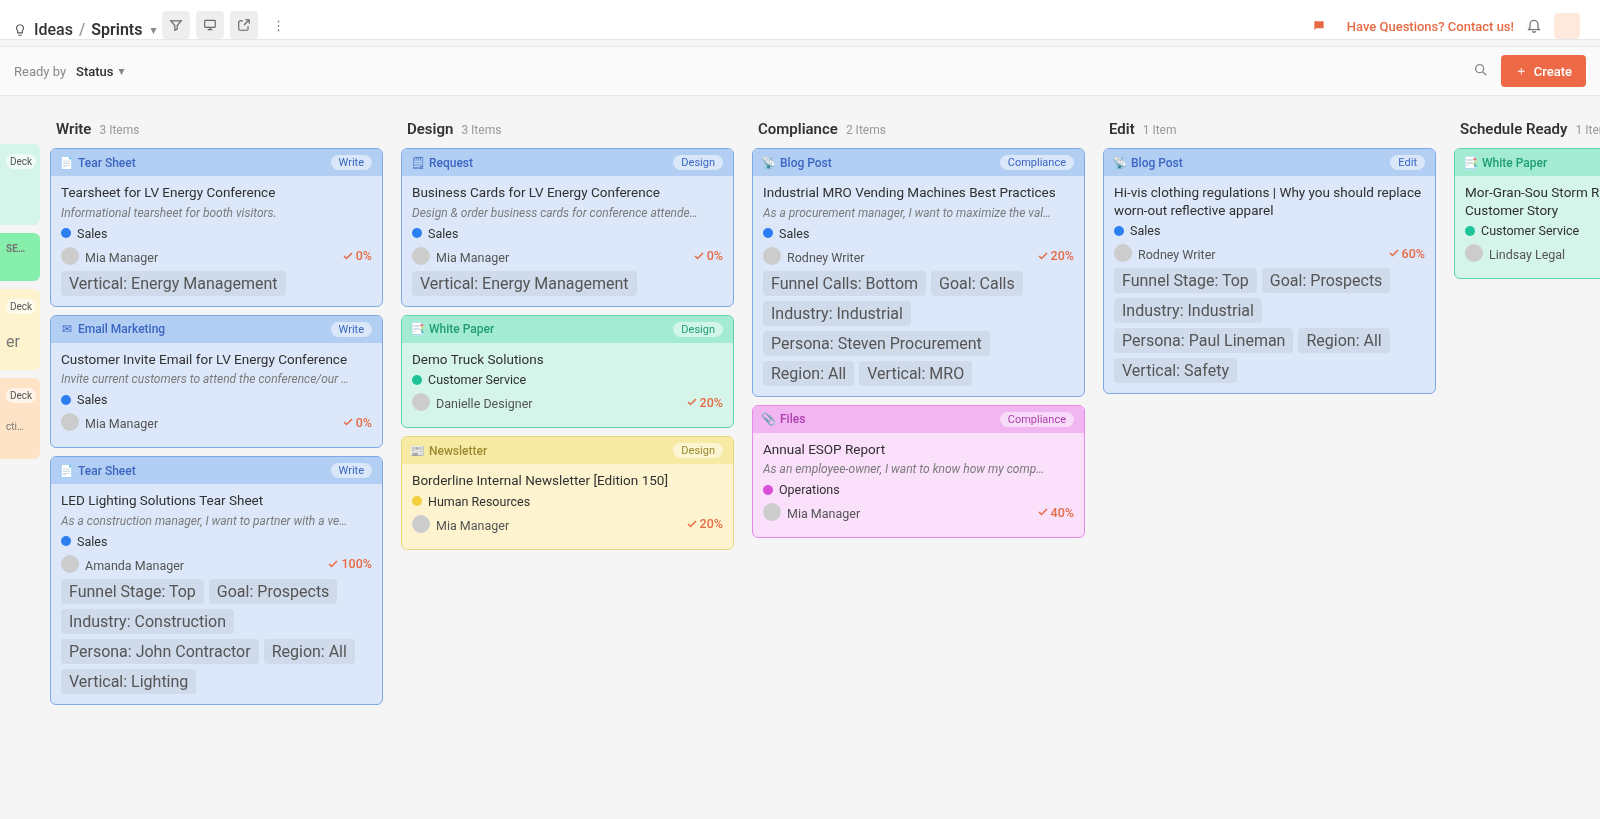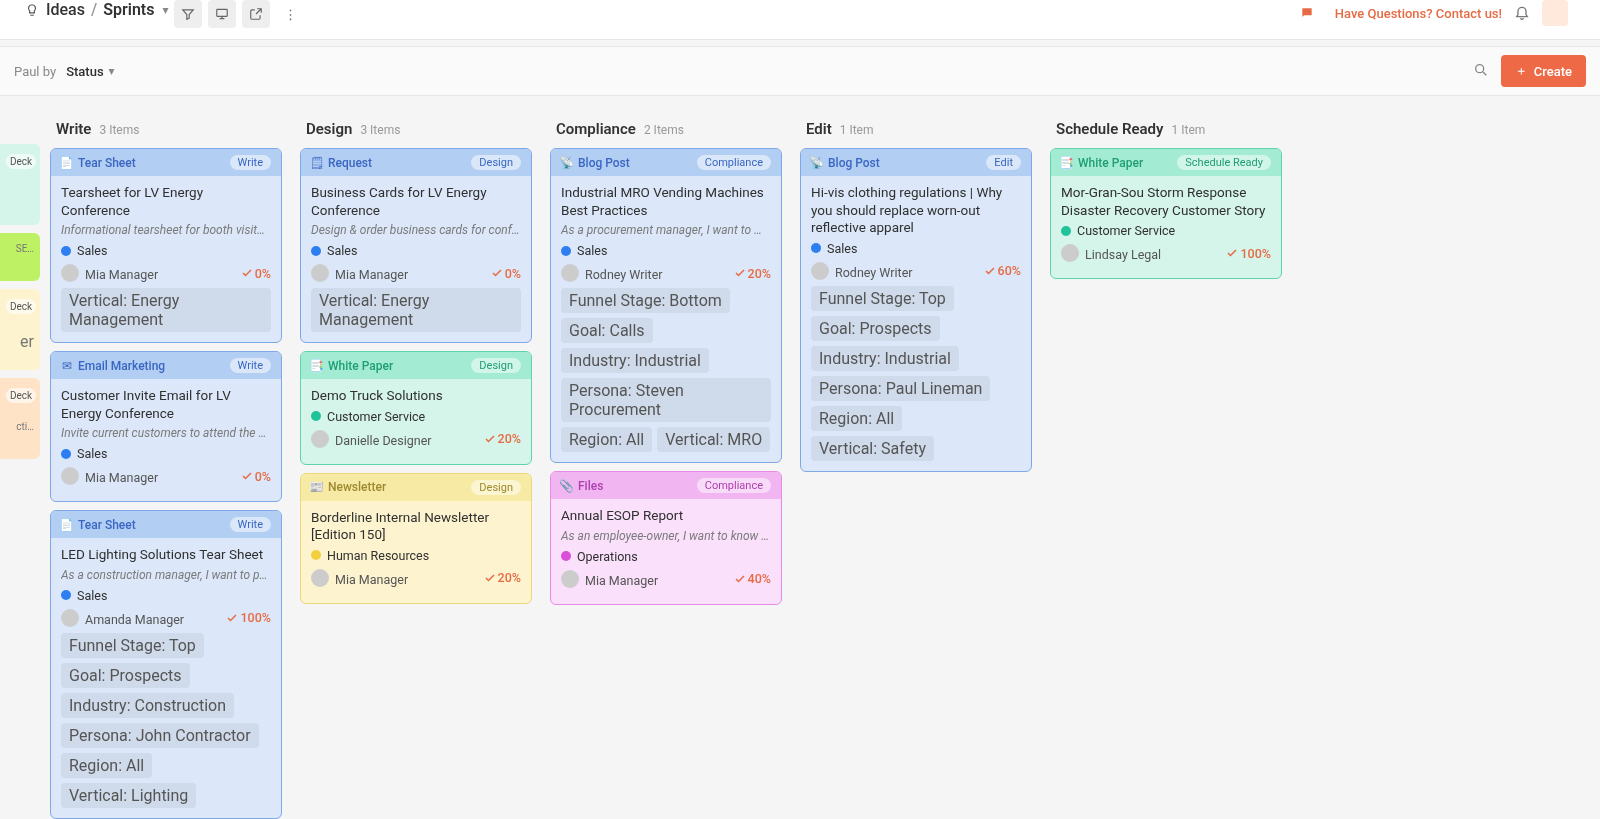--- a/index.html
+++ b/index.html
@@ -1,40 +1,40 @@
 <!DOCTYPE html>
 <html><head>
 <meta charset="utf-8">
 <style>
   * { box-sizing: border-box; }
   html, body { margin:0; padding:0; font-family:-apple-system,BlinkMacSystemFont,"Segoe UI",Roboto,Helvetica,Arial,sans-serif; font-size:13px; color:#303030; background:#f5f5f5; }
-  .topbar { height:40px; display:flex; align-items:flex-start; padding:0 24px; background:#fff; border-bottom:1px solid #e6e6e6; }
+  .topbar { height:40px; display:flex; align-items:flex-end; padding:0 12px; background:#fff; border-bottom:1px solid #e6e6e6; }
   .crumbs { display:flex; align-items:center; gap:6px; font-size:16px; font-weight:500; color:#333; }
   .lightbulb-icon { width:16px; height:16px; display:inline-flex; align-items:center; justify-content:center; color:#555;}
   .crumb-sep { color:#999; }
   .chev { color:#888; font-size:12px; padding-left:2px;}
   .tb-btn { width:28px; height:28px; border-radius:4px; background:#eee; display:flex; align-items:center; justify-content:center; color:#666; margin-left:6px; cursor:pointer;}
   .tb-btn.ghost { background:transparent;}
   .tb-right { margin-left:auto; display:flex; align-items:center; gap:12px; padding-right:8px;}
   .contact { color:#e66b45; font-weight:500; display:flex; align-items:center; gap:21px; cursor:pointer;}
   .bell { color:#777; cursor:pointer;}
   .avatar-sq { width:26px; height:26px; border-radius:4px; background:#ffe9dc;}
   
   .subbar { height:50px; display:flex; align-items:center; padding:0 14px; background:#fafafa; border:1px solid #e6e6e6; border-left:none; border-right:none; margin-top:6px; }
   .groupby-lbl { color:#888; margin-right:10px;}
   .groupby-val { font-weight:500; display:flex; align-items:center; gap:3px; cursor:pointer;}
   .sub-right { margin-left:auto; display:flex; align-items:center; gap:12px;}
   .search-ic { color:#888; cursor:pointer;}
   .create-btn { background:#ee6a46; color:#fff; padding:7px 14px; border-radius:4px; display:flex; align-items:center; gap:6px; font-weight:500; cursor:pointer;}
 
   .board { display:flex; padding:20px 10px 40px 0; gap:10px; align-items:flex-start; overflow:hidden;}
   .edge-col { width:40px; display:flex; flex-direction:column; gap:8px; padding-top:28px; flex-shrink:0;}
-  .edge-card { border-radius:0 6px 6px 0; padding:10px 6px 20px 6px; font-size:11px; color:#555; overflow:hidden;text-align:right;}
+  .edge-card { border-radius:0 6px 6px 0; padding:10px 6px 20px 6px; font-size:11px; color:#555; overflow:hidden;}
   .edge-pill { display:inline-block; padding:2px 4px; border-radius:8px; font-size:10px; background:rgba(255,255,255,.6);}
-  .col { width:232px; flex-shrink:0; display:flex; flex-direction:column; gap:8px;}
+  .col { width:333px; flex-shrink:0; display:flex; flex-direction:column; gap:8px;}
   .col-h { display:flex; align-items:baseline; gap:8px; padding:4px 6px 2px;}
   .col-title { font-weight:600; font-size:15px; color:#333;}
   .col-count { color:#999; font-size:12px;}
   .card { border-radius:6px; border:1px solid; overflow:hidden; cursor:pointer;}
   .card-head { display:flex; align-items:center; justify-content:space-between; padding:6px 10px; font-size:12px;}
   .card-type { display:flex; align-items:center; gap:5px; font-weight:500;}
   .type-ic { width:12px; height:12px; display:inline-flex; align-items:center; justify-content:center;}
   .status-pill { padding:1px 8px; border-radius:10px; font-size:11px; background:rgba(255,255,255,0.5);}
   .card-body { padding:8px 10px 10px;}
   .card-title { font-weight:400; font-size:13.5px; line-height:1.3; margin-bottom:4px;}
@@ -99,21 +99,21 @@
     <span class="bell">
       <svg width="16" height="16" viewBox="0 0 24 24" fill="none" stroke="currentColor" stroke-width="2">
           <path d="M18 16v-5a6 6 0 1 0-12 0v5l-2 3h16zM10 21a2 2 0 0 0 4 0"></path>
         </svg>
     </span>
     <span class="avatar-sq"></span>
   </div>
 </div>
 
 <div class="subbar">
-  <span class="groupby-lbl">Paul by</span>
+  <span class="groupby-lbl">Ready by</span>
   <span class="groupby-val">
     <span>Status</span>
       <span class="chev">▾</span>
   </span>
   <div class="sub-right">
     <span class="search-ic">
       <svg width="16" height="16" viewBox="0 0 24 24" fill="none" stroke="currentColor" stroke-width="2">
           <circle cx="10" cy="10" r="6"></circle>
           <path d="M20 20l-5-5"></path>
         </svg>
@@ -121,21 +121,21 @@
     <div class="create-btn">
       <span>＋</span>
         <span>Create</span>
     </div>
   </div>
 </div>
 
 <div class="board">
   <div class="edge-col" id="edge-col">
       <div class="edge-card" style="background: rgb(213, 245, 234);"><span class="edge-pill">Deck</span><div style="height:18px;font-size:10px;color:#777;overflow:hidden"></div><div style="height:18px;font-size:10px;color:#777;overflow:hidden"></div></div>
-      <div class="edge-card" style="background: #bef264;">
+      <div class="edge-card" style="background: #86efac; font-weight: bold;">
         <div style="height:18px;font-size:10px;color:#777;overflow:hidden">SE…</div>
       </div>
       <div class="edge-card" style="background: rgb(253, 244, 207);"><span class="edge-pill">Deck</span><div style="height:18px;font-size:10px;color:#777;overflow:hidden"></div><div style="height:18px;font-size:16px;color:#777;overflow:hidden">er …</div></div>
       <div class="edge-card" style="background: rgb(255, 227, 199);"><span class="edge-pill">Deck</span><div style="height:18px;font-size:10px;color:#777;overflow:hidden"></div><div style="height:18px;font-size:10px;color:#777;overflow:hidden">cti…</div></div>
     </div>
   <div id="columns-host" style="display:flex; gap:18px;">
       <div class="col">
         <div class="col-h">
           <span class="col-title">Write</span>
           <span class="col-count">3 Items</span>
@@ -317,21 +317,21 @@
             <div class="owner-row">
               <span class="owner">
                 <span class="av"></span>
                 <span>Rodney Writer</span>
               </span>
               <span class="pct"><svg width="12" height="12" viewBox="0 0 24 24" fill="none" stroke="currentColor" stroke-width="3">
                   <path d="M4 12l5 5L20 6"></path>
                 </svg>20%</span>
             </div>
             <div class="tags">
-              <span class="tag">Funnel Stage: Bottom</span>
+              <span class="tag">Funnel Calls: Bottom</span>
               <span class="tag">Goal: Calls</span>
               <span class="tag">Industry: Industrial</span>
               <span class="tag">Persona: Steven Procurement</span>
               <span class="tag">Region: All</span>
               <span class="tag">Vertical: MRO</span>
             </div>
           </div>
         </div>
         <div class="card magenta">
           <div class="card-head magenta-head">

